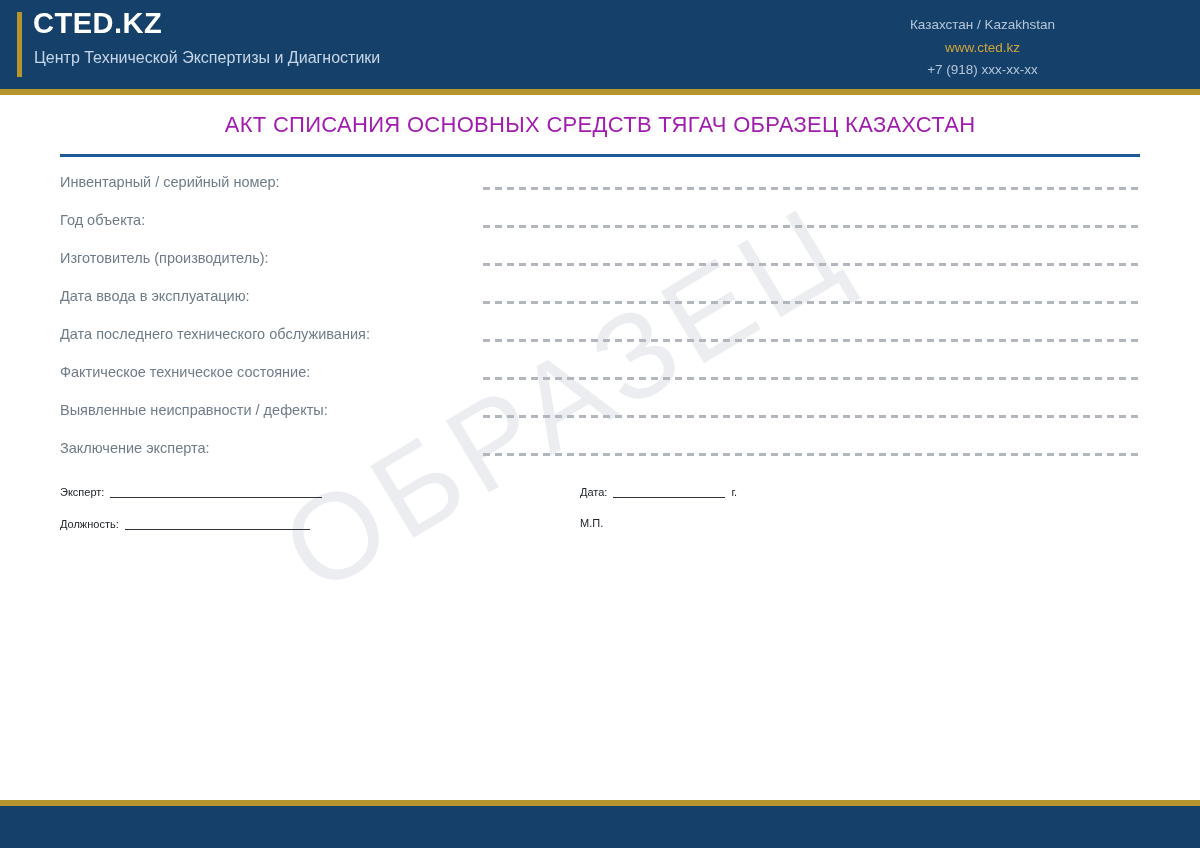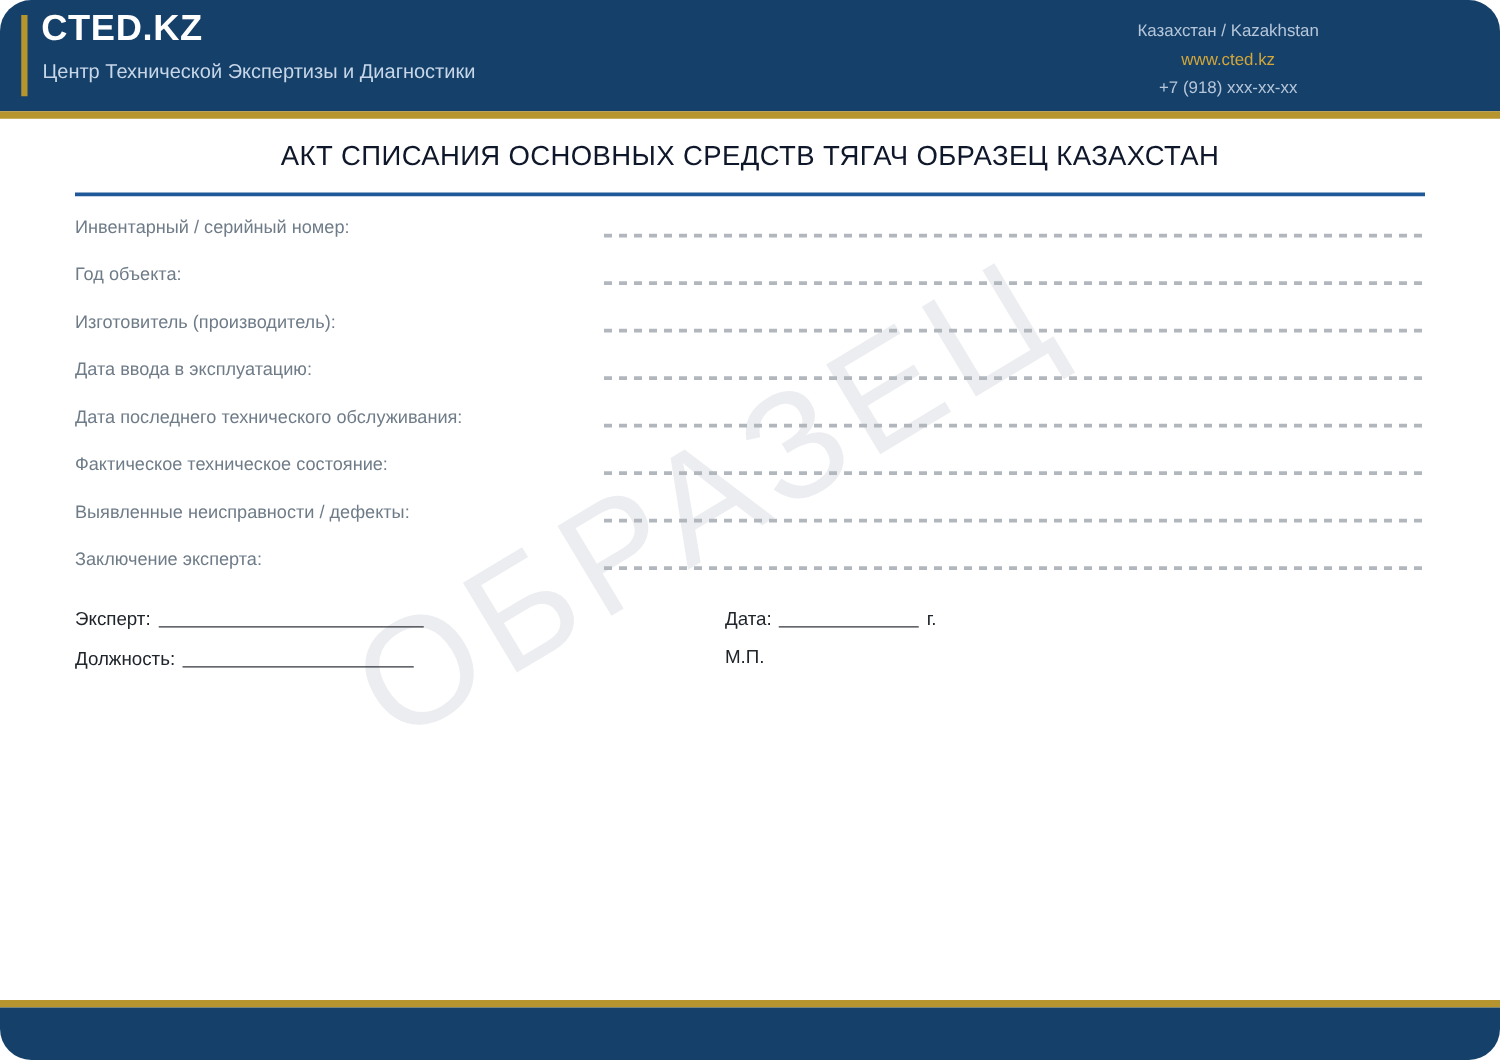--- a/index.html
+++ b/index.html
@@ -4,21 +4,20 @@
 <style>
   * { margin: 0; padding: 0; box-sizing: border-box; }
   html, body { background: #ffffff; }
   .page {
     position: relative;
     width: 1200px;
     height: 848px;
     background: #ffffff;
     overflow: hidden;
     font-family: "Liberation Sans", sans-serif;
-    border-radius: 25px;
   }
 
   
   .header {
     position: relative;
     height: 89px;
     background: #154069;
     z-index: 2;
   }
   .accent-bar {
@@ -58,21 +57,21 @@
   .gold-line { height: 6px; background: #b6952e; position: relative; z-index: 2; }
 
   
   .main { position: relative; z-index: 1; }
   .doc-title {
     padding-top: 17px;
     text-align: center;
     font-size: 22px;
     font-weight: normal;
     letter-spacing: 0.3px;
-    color: #0f172a;
+    color: #a21caf;
   }
   .title-rule {
     margin: 16px 60px 0 60px;
     height: 3px;
     background: #20599a;
   }
   .fields { margin: 14px 60px 0 60px; }
   .field-row { position: relative; height: 38px; }
   .field-label {
     position: absolute;
@@ -81,21 +80,21 @@
     color: #6f7c88;
   }
   .field-line {
     position: absolute;
     left: 423px; right: 0; top: 16px;
     height: 3px;
     background: repeating-linear-gradient(90deg, #b1b7bd 0 7px, transparent 7px 12px);
   }
 
   
-  .sig { margin: 10px 60px 0 60px; font-size: 15px; color: #20252b; }
+  .sig { margin: 10px 60px 0 60px; font-size: 11px; color: #20252b; }
   .sig-row { position: relative; height: 32px; }
   .sig-right { position: absolute; left: 520px; top: 0; }
   .uline {
     display: inline-block;
     height: 1em;
     border-bottom: 1.5px solid #30353b;
     margin-left: 6px;
     transform: translateY(2px);
   }
   .uline-expert { width: 212px; }

